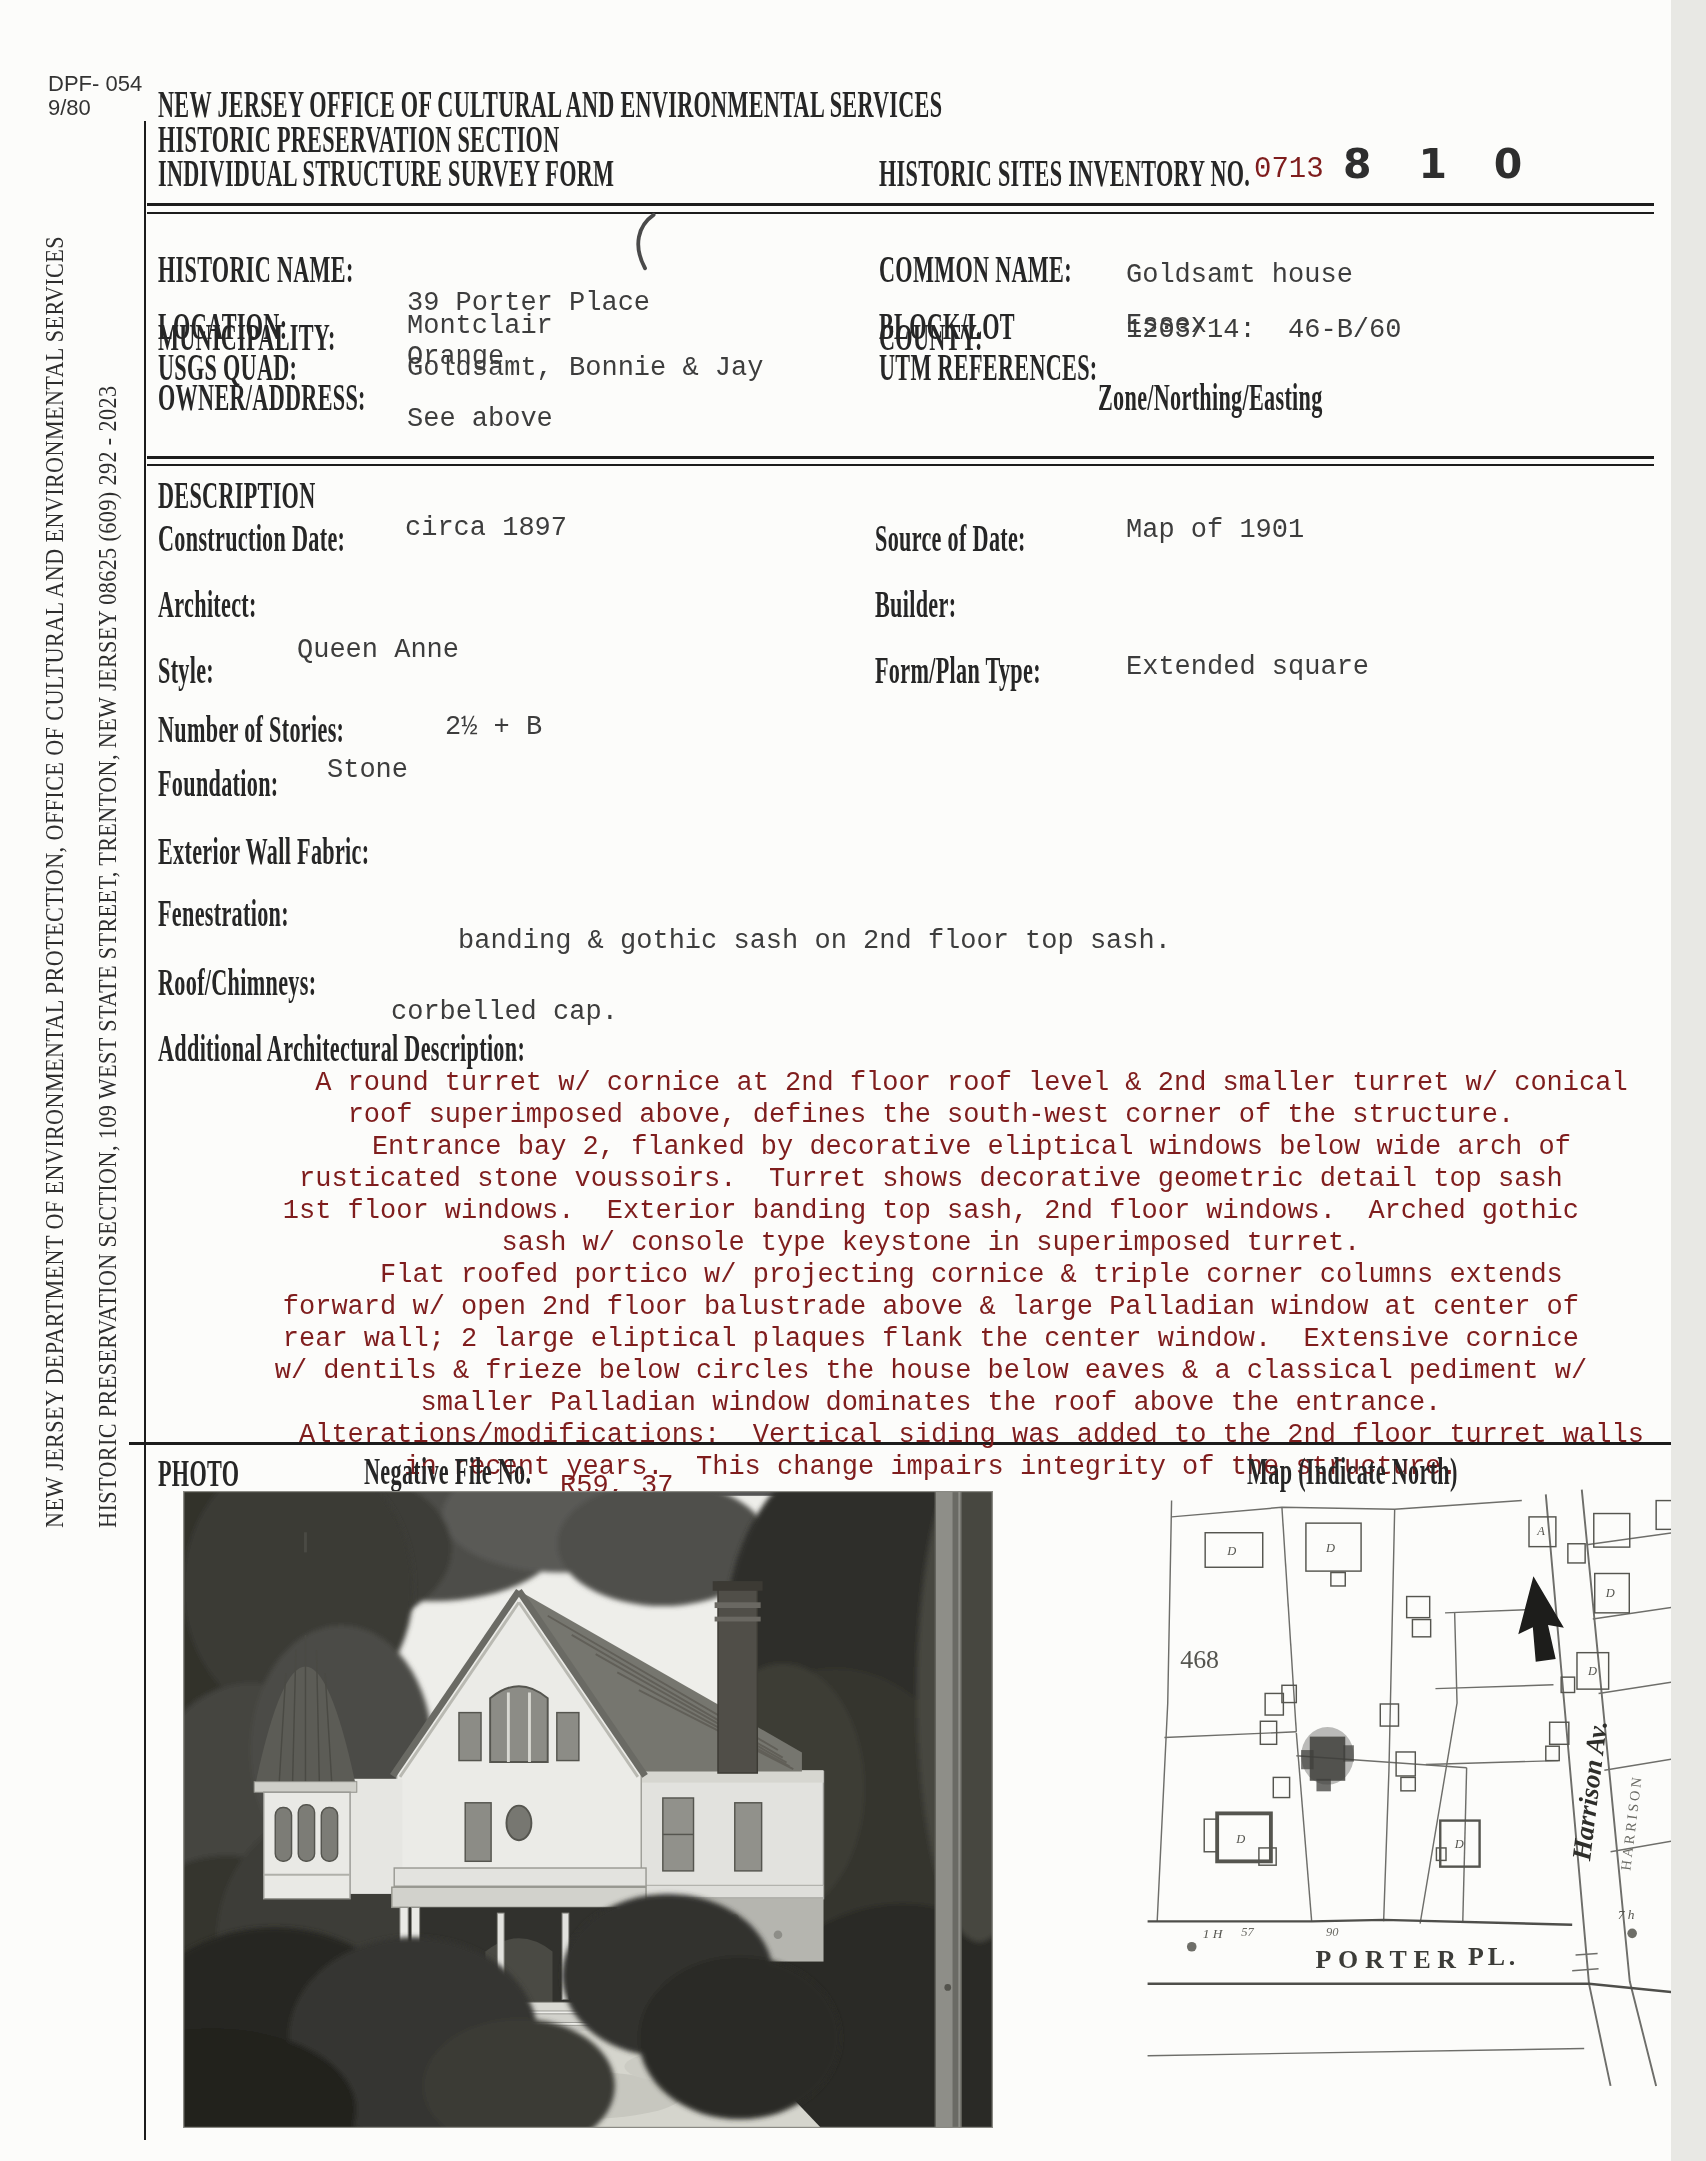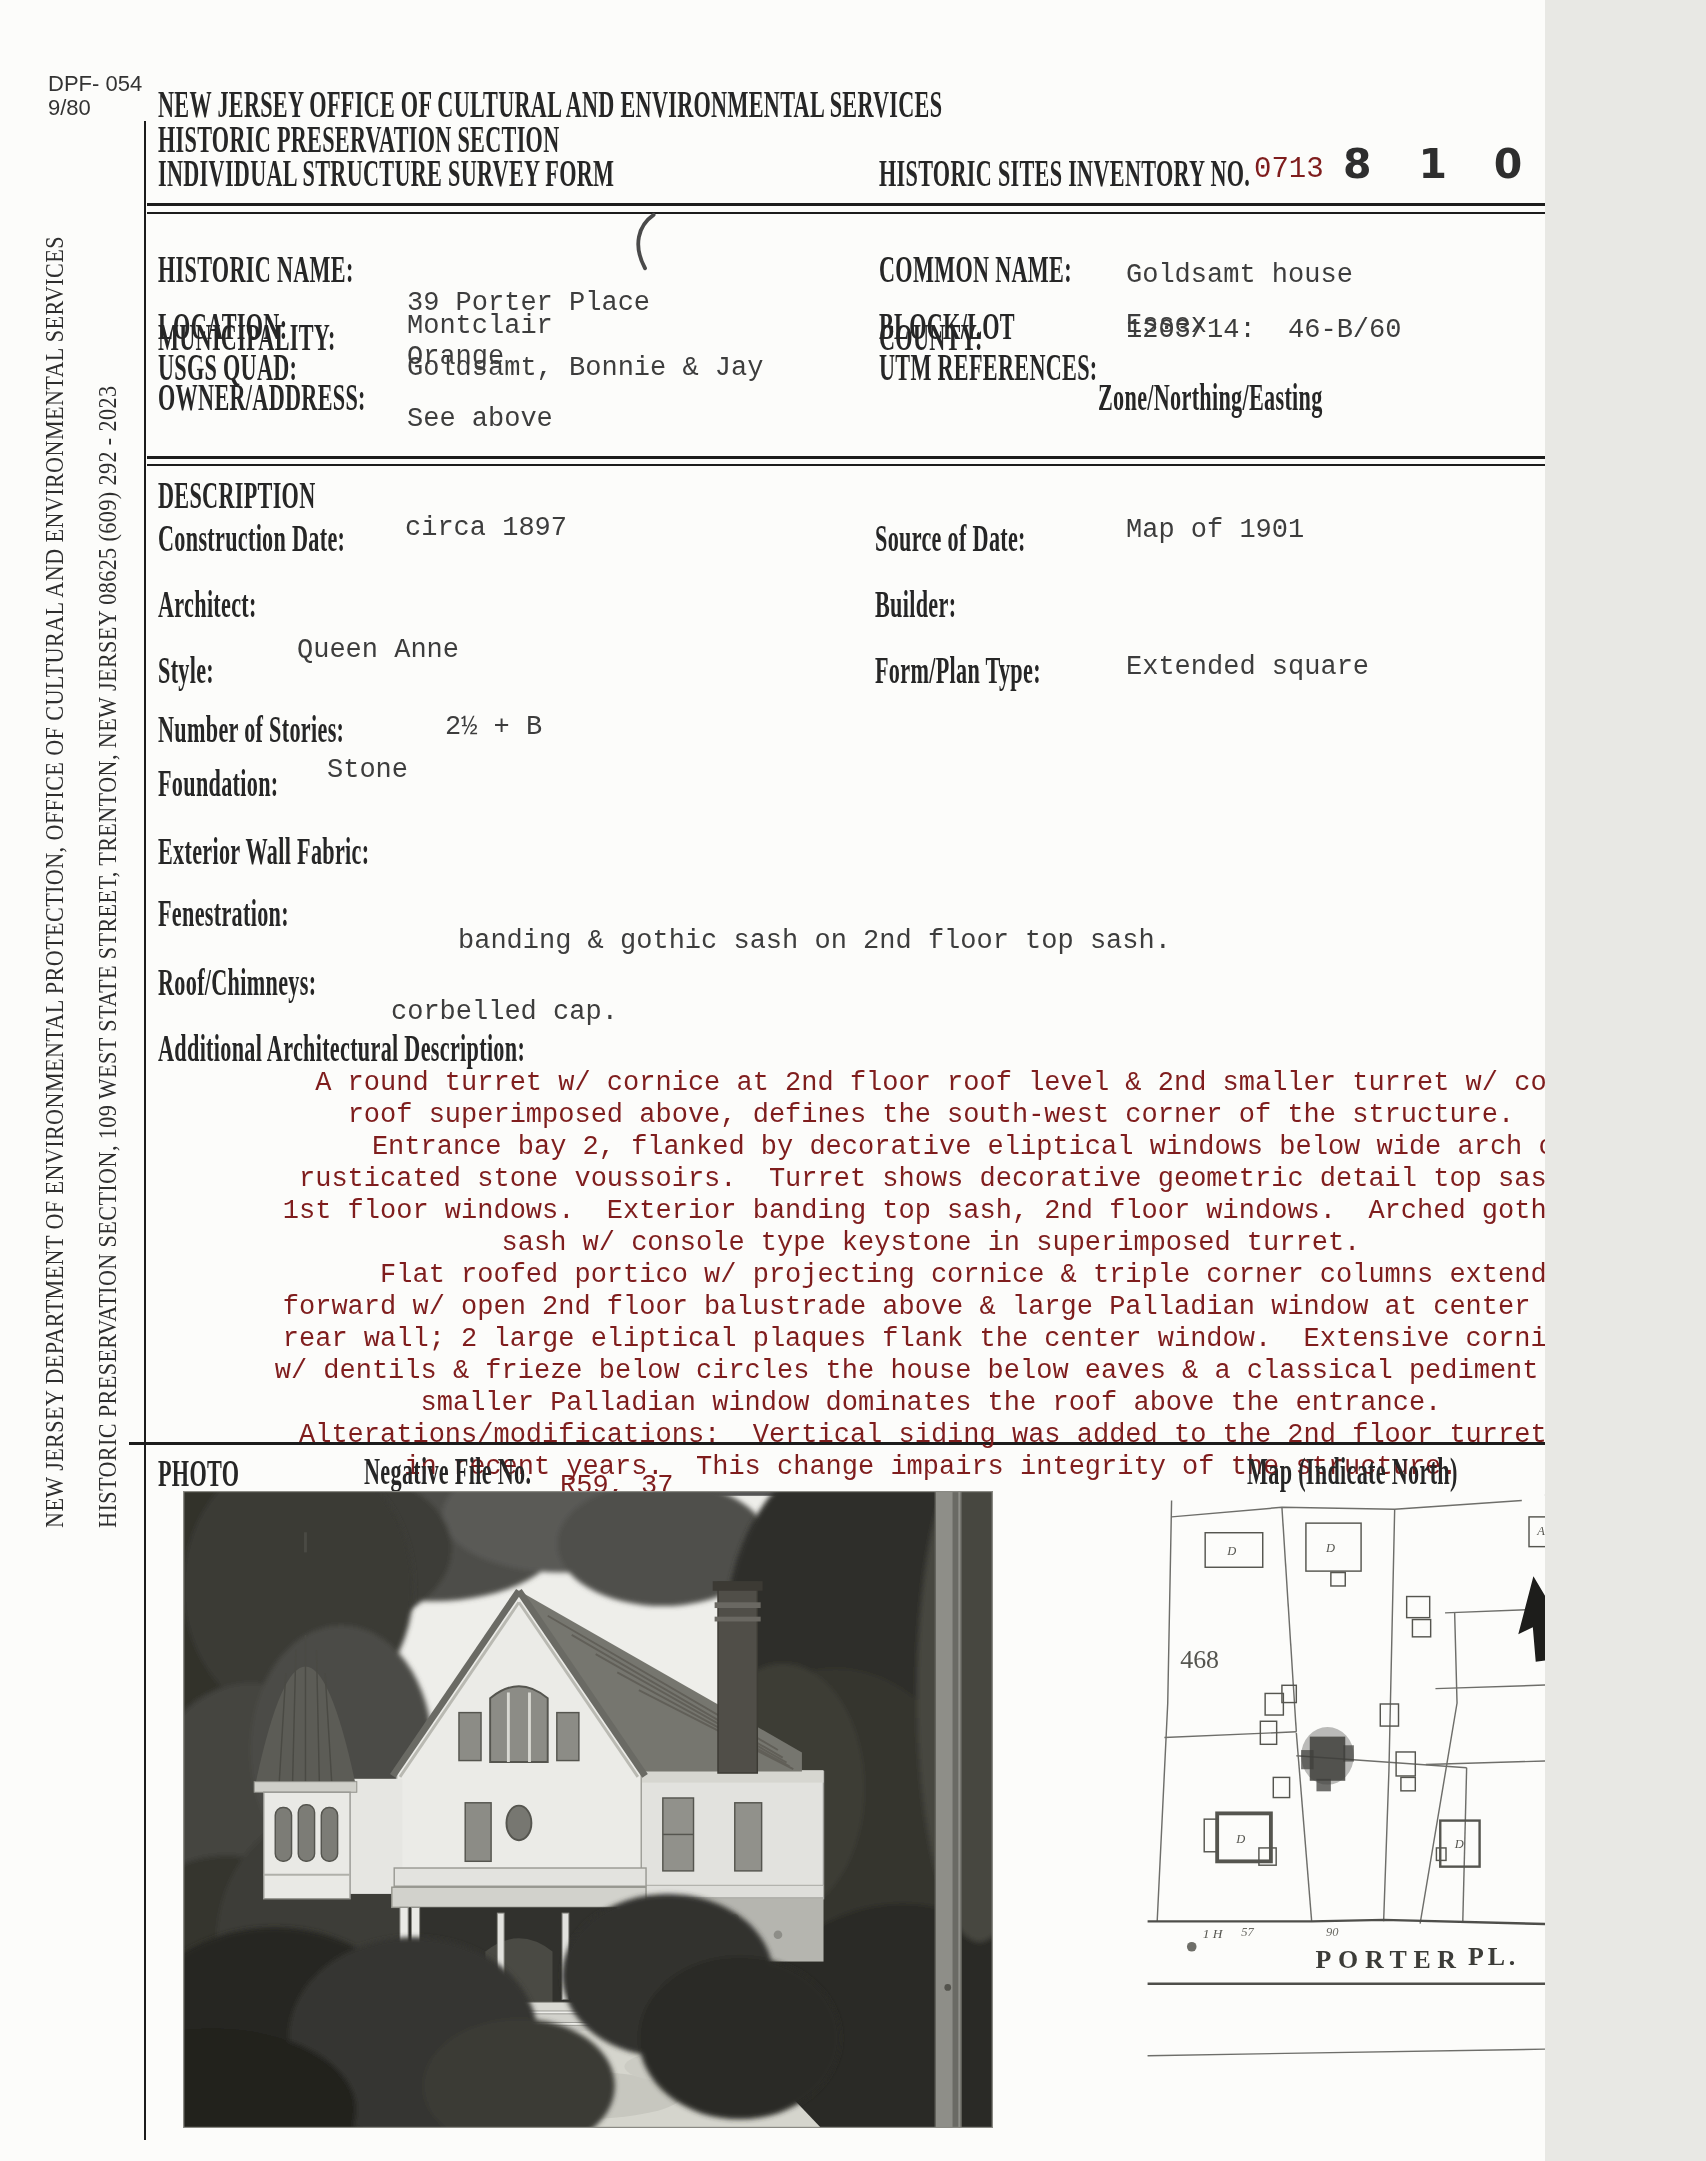--- a/index.html
+++ b/index.html
@@ -1,16 +1,16 @@
 <!DOCTYPE html>
 <html style="font-size:7.7px"><head>
 <meta charset="utf-8">
 <style>
   html,body{margin:0;padding:0;background:#e8e8e4;}
-  #page{position:relative;width:1545px;height:2161px;background:#fcfcfa;overflow:hidden;
+  #page{position:relative;width:1671px;height:2161px;background:#fcfcfa;overflow:hidden;
         font-family:"Liberation Serif",serif;color:#2b2b2b;}
   .abs{position:absolute;white-space:nowrap;}
   .lbl{position:absolute;white-space:nowrap;display:inline-block;
        font:600 37px/1.15 "Liberation Serif",serif;color:#262626;
        transform:scaleX(.60);transform-origin:0 0;letter-spacing:0.5px;}
   .lbl.b{font-weight:700;}
   .typ{position:absolute;white-space:pre;
        font:400 27px/32px "Liberation Mono","DejaVu Sans Mono",monospace;color:#3d3d3d;}
   .typ.dim{color:#7f1d1d;}
   .sans{font-family:"Liberation Sans",sans-serif;font-size:22px;color:#333;}

